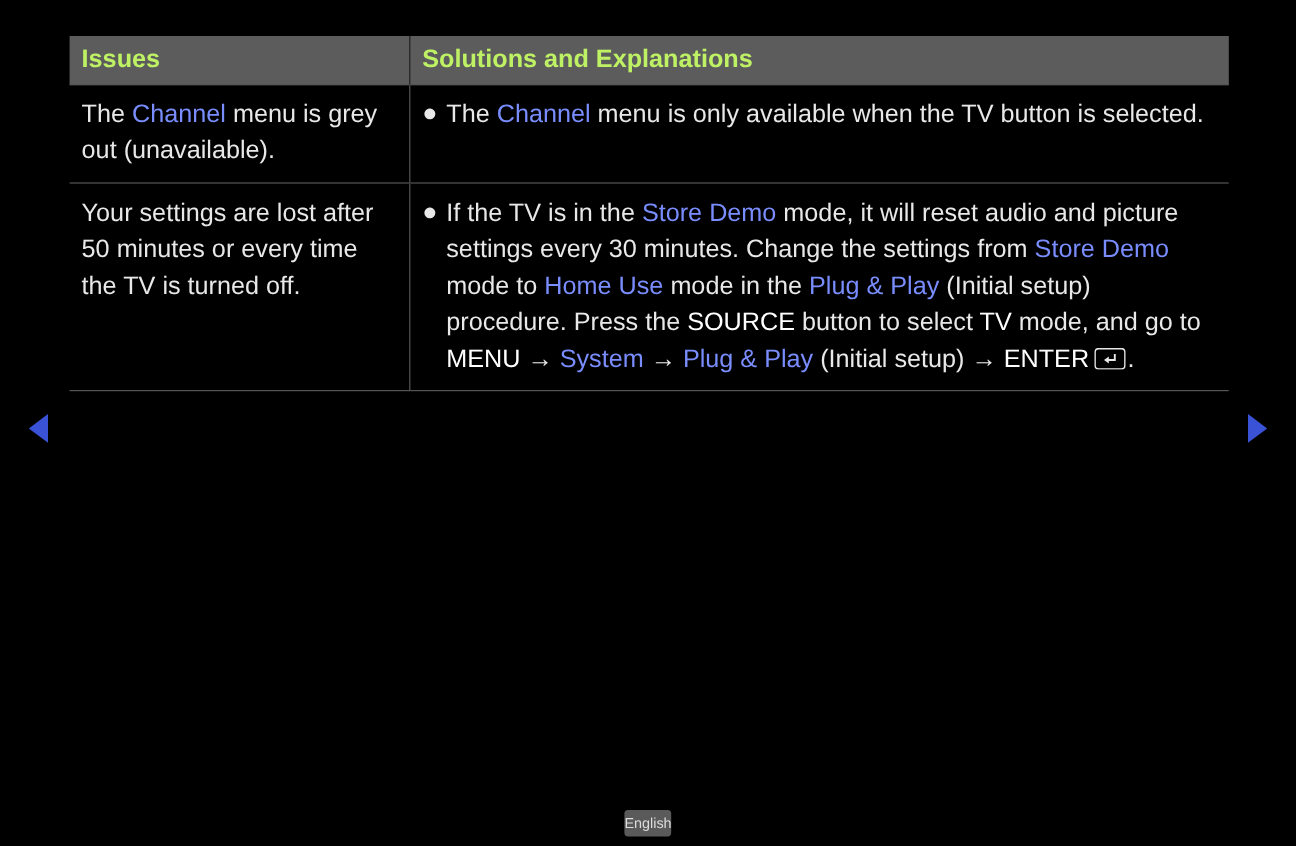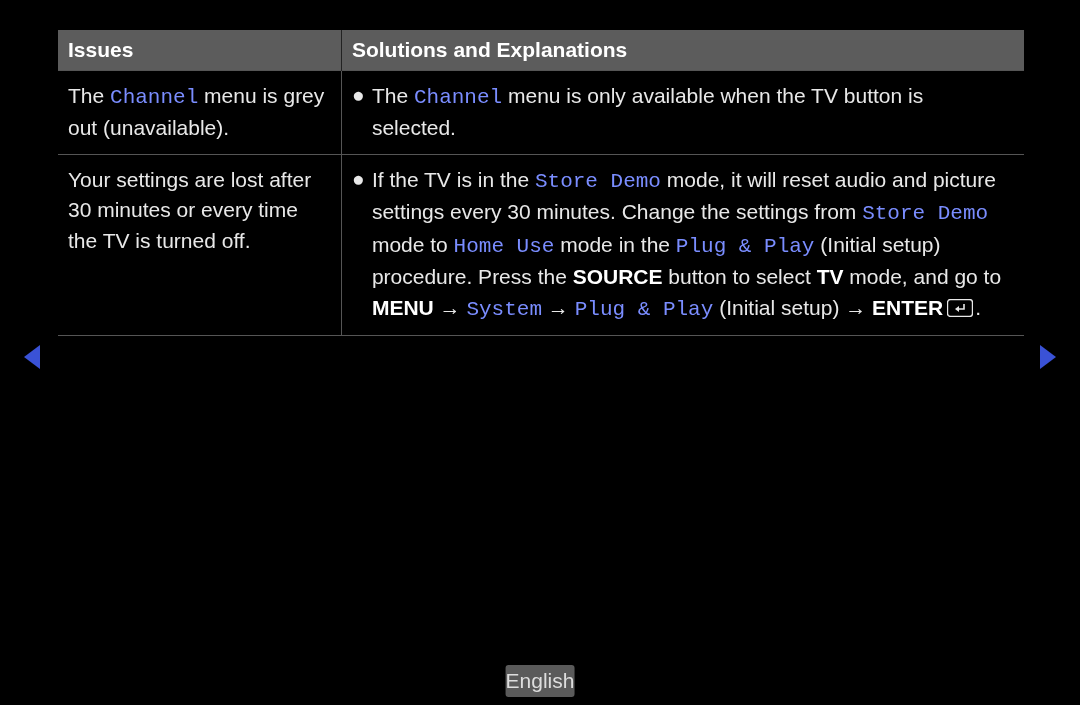--- a/index.html
+++ b/index.html
@@ -10,21 +10,21 @@
     overflow:hidden;
   }
   .page{
     position:relative;width:1080px;height:705px;
   }
   .table{
     position:absolute;left:58px;top:30px;width:966px;
     border-collapse:collapse;
   }
   .hdr{
-    background:#5c5c5c;color:#ffffff;font-weight:bold;
+    background:#5c5c5c;color:#bef264;font-weight:bold;
   }
   .hdr td{
     padding:8px 10px 8px 10px;
     border-right:1px solid #222;
   }
   .hdr td:last-child{border-right:none;}
   .row td{
     vertical-align:top;
     padding:10px 12px 10px 10px;
     border-top:1px solid #555;
@@ -42,38 +42,38 @@
   .bullet{
     display:flex;align-items:flex-start;
   }
   .bullet .dot{
     width:20px;flex:0 0 20px;text-align:left;line-height:1.35;
   }
   .bullet .txt{
     flex:1;line-height:1.45;
   }
   .issue-txt{line-height:1.45;}
-  .hl{color:#7a8dff;font-family:Liberation Mono, monospace;}
-  .bold{font-weight:bold;color:#fff;}
+  .hl{color:#7a8dff;}
+  .bold{font-weight:normal;color:#fff;}
   .arrow-left,.arrow-right{
     position:absolute;top:345px;width:0;height:0;
     border-top:12px solid transparent;
     border-bottom:12px solid transparent;
   }
   .arrow-left{
     left:24px;border-right:16px solid #3a52d6;
   }
   .arrow-right{
     right:24px;border-left:16px solid #3a52d6;
   }
   .lang{
     position:absolute;left:50%;transform:translateX(-50%);
     bottom:8px;
     background:#5a5a5a;color:#ddd;
-    font-size:21px;
+    font-size:12px;
     padding:4px 0;border-radius:3px;text-align:center;
   }
   .enter-icon{
     display:inline-block;vertical-align:middle;margin:0 2px 3px 4px;
   }
 </style>
 </head>
 <body>
 
 <div class="page">
@@ -97,21 +97,21 @@
       <td class="col-sol">
         <div class="bullet">
           <div class="dot">●</div>
           <div class="txt"><span>The </span><span class="hl">Channel</span><span> menu is only available when the TV button is selected.</span></div>
         </div>
       </td>
     </tr>
 
     <tr class="row">
       <td class="col-issue">
-            <div class="issue-txt">Your settings are lost after 30 minutes or every time the TV is turned off.</div>
+            <div class="issue-txt">Your settings are lost after 50 minutes or every time the TV is turned off.</div>
           </td>
       <td class="col-sol">
         <div class="bullet">
           <div class="dot">●</div>
           <div class="txt"><span>If the TV is in the </span><span class="hl">Store Demo</span><span> mode, it will reset audio and picture settings every 30 minutes. Change the settings from </span><span class="hl">Store Demo</span><span> mode to </span><span class="hl">Home Use</span><span> mode in the </span><span class="hl">Plug &amp; Play</span><span> (Initial setup) procedure. Press the </span><span class="bold">SOURCE</span><span> button to select </span><span class="bold">TV</span><span> mode, and go to </span><span class="bold">MENU</span><span> → </span><span class="hl">System</span><span> → </span><span class="hl">Plug &amp; Play</span><span> (Initial setup) → </span><span class="bold">ENTER</span><svg class="enter-icon" width="26" height="18" viewBox="0 0 26 18">
                   <rect x="0.5" y="0.5" width="25" height="17" rx="3" fill="none" stroke="#e8e8e8" stroke-width="1.4"></rect>
                   <path d="M17 5 v5 h-7" fill="none" stroke="#e8e8e8" stroke-width="1.6"></path>
                   <path d="M12 7 l-4 3 l4 3 z" fill="#e8e8e8"></path>
                 </svg><span>.</span></div>
         </div>

